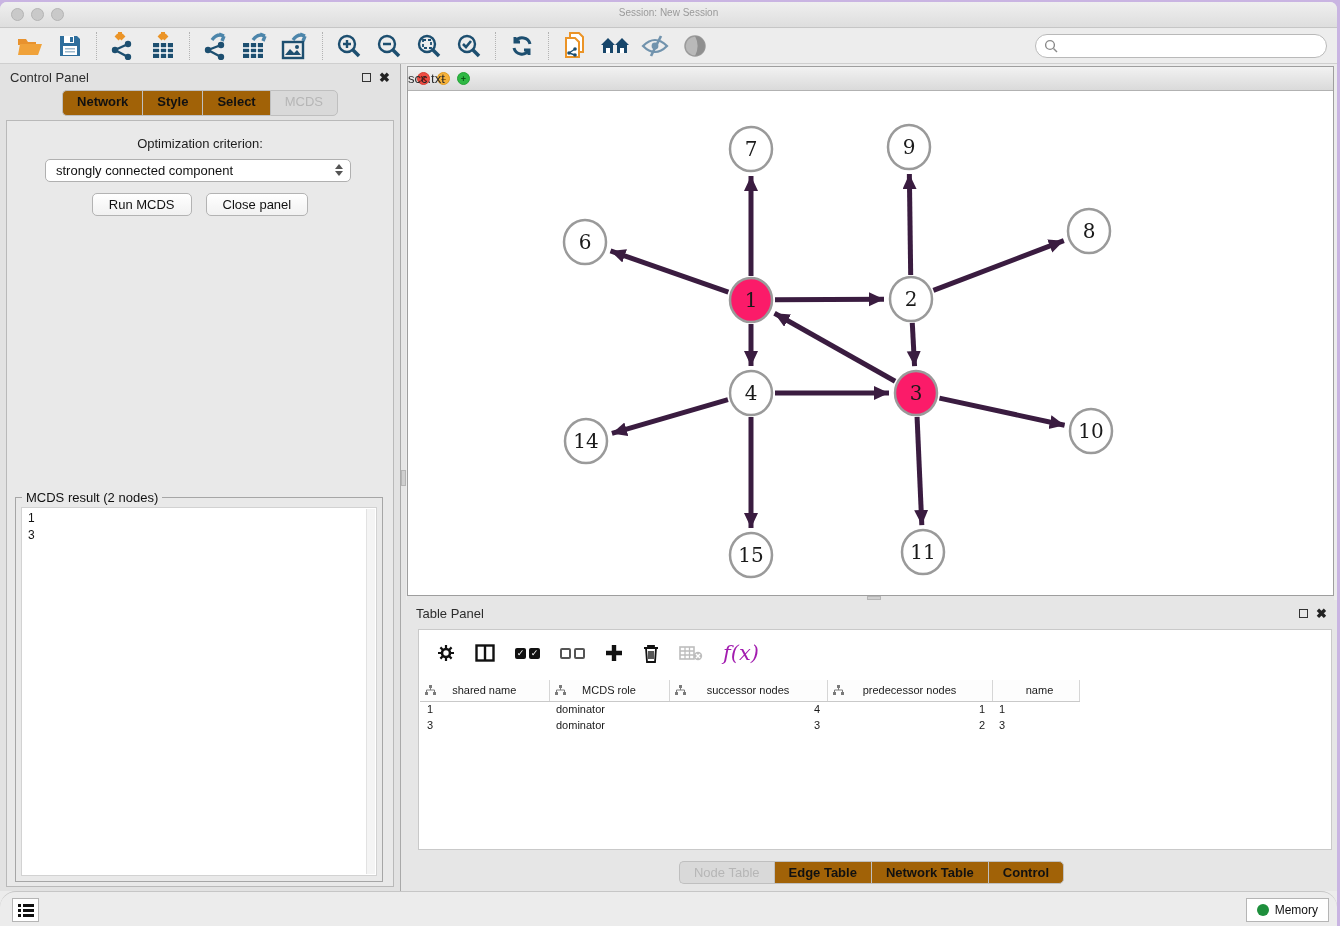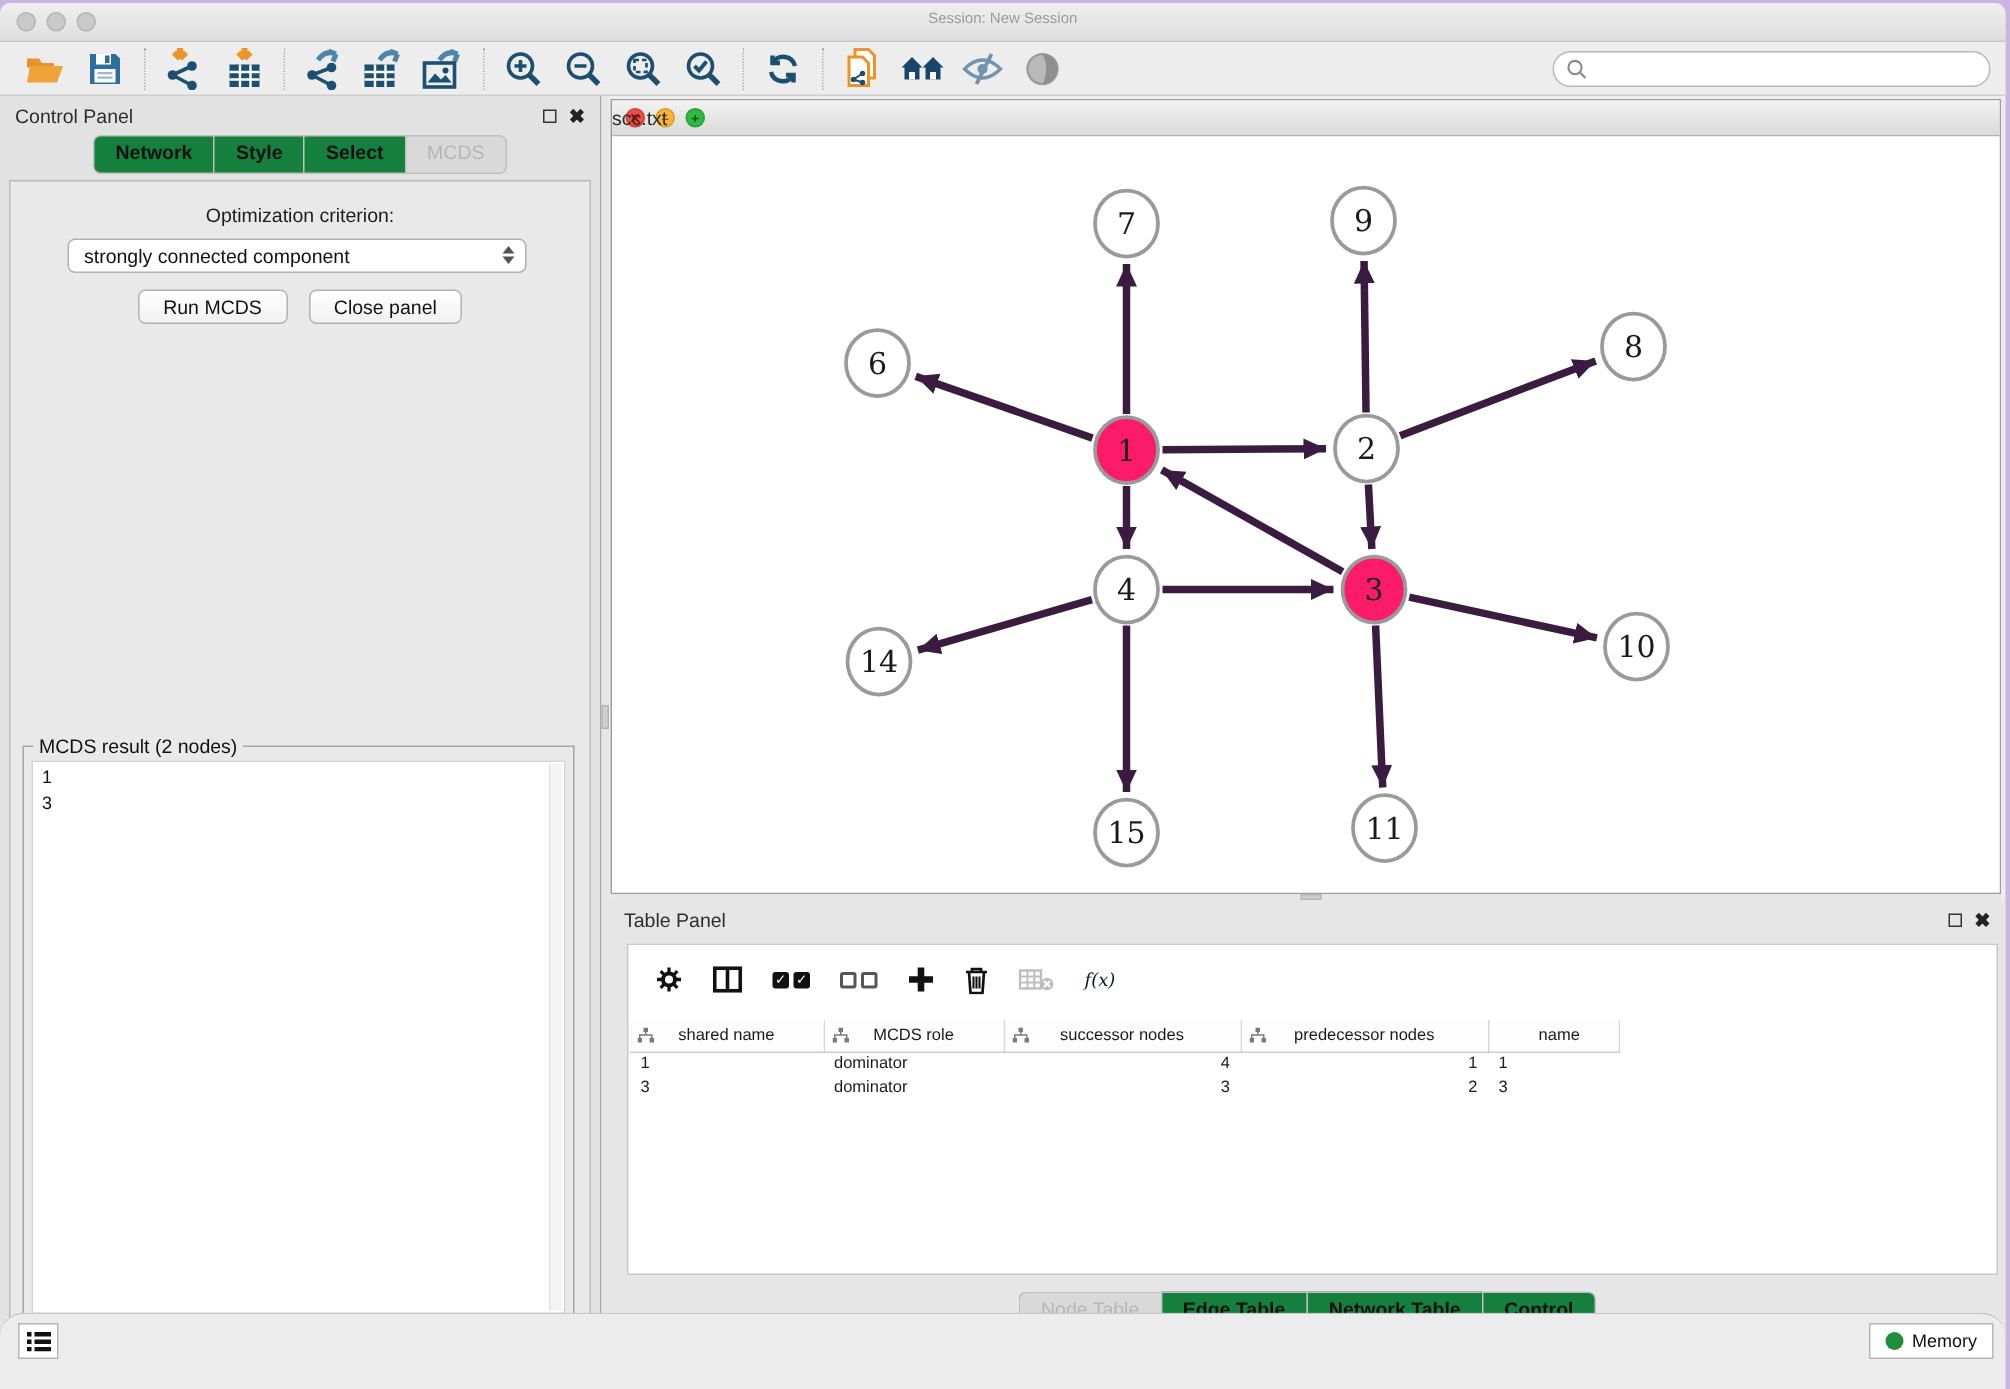--- a/index.html
+++ b/index.html
@@ -25,21 +25,21 @@
   
   .cpanel{position:absolute;left:0;top:62px;width:401px;bottom:35px;background:#e2e2e2;
     border-right:1px solid #a9a9a9;}
   .panel-head{position:absolute;top:0;left:0;right:0;height:26px;display:flex;align-items:center;
     padding:0 10px;font-size:13px;color:#2d2d2d;}
   .panel-head .hbtns{margin-left:auto;display:flex;gap:8px;align-items:center;}
   .float-box{width:9px;height:9px;border:1.5px solid #333;}
   .close-x{font-size:13px;font-weight:bold;color:#222;line-height:9px;}
   .cp-tabs{position:absolute;top:26px;left:0;right:0;height:26px;display:flex;justify-content:center;}
   .seg{display:flex;}
-  .seg .tab{padding:3px 14px;font-size:13px;font-weight:bold;color:#111;background:#15803d;
+  .seg .tab{padding:3px 14px;font-size:13px;font-weight:bold;color:#111;background:#a16207;
     border:1px solid #bfbfbf;border-right:none;}
   .seg .tab:first-child{border-radius:5px 0 0 5px;}
   .seg .tab:last-child{border-radius:0 5px 5px 0;border-right:1px solid #bfbfbf;}
   .seg .tab.disabled{background:#d9d9d9;color:#b6b6b6;font-weight:normal;}
   .cp-body{position:absolute;left:6px;right:6px;top:56px;bottom:4px;background:#e9e9e9;
     border:1px solid #b9b9b9;}
   .opt-label{position:absolute;top:15px;left:0;right:0;text-align:center;font-size:13px;color:#1d1d1d;}
   .selectbox{position:absolute;left:38px;right:42px;top:38px;height:23px;background:#fff;
     border:1px solid #b0b0b0;border-radius:5px;font-size:13px;color:#111;display:flex;
     align-items:center;padding:0 36px 0 10px;}
@@ -73,29 +73,29 @@
   .netcanvas{position:absolute;top:24px;left:0;right:0;bottom:0;background:#fff;overflow:hidden;}
   .netcanvas svg{display:block;}
   .hsplit{position:absolute;top:532px;left:1px;right:3px;height:4px;background:#e6e6e6;}
   .hgrip{position:absolute;left:460px;top:0;width:14px;height:4px;background:#cfcfcf;border:1px solid #b5b5b5;}
   
   .tpanel{position:absolute;top:536px;left:0;right:0;bottom:0;background:#e6e6e6;}
   .tp-box{position:absolute;left:12px;top:29px;width:914px;height:221px;background:#fff;border:1px solid #c9c9c9;}
   .tp-toolbar{position:absolute;top:0;left:0;right:0;height:46px;display:flex;align-items:center;
     gap:20px;padding:0 18px;}
   .tp-icon{display:flex;align-items:center;justify-content:center;}
-  .fx{font-family:"DejaVu Serif","Liberation Serif",serif;font-style:italic;font-size:12px;color:#0f172a;}
+  .fx{font-family:"DejaVu Serif","Liberation Serif",serif;font-style:italic;font-size:21px;color:#a21caf;}
   table.grid{border-collapse:collapse;position:absolute;top:50px;left:1px;font-size:11px;color:#1a1a1a;
     table-layout:fixed;}
   table.grid th{font-weight:normal;height:21px;border-right:1px solid #d6d6d6;border-bottom:1px solid #c9c9c9;
     background:#fdfdfd;padding:0 4px;white-space:nowrap;overflow:hidden;position:relative;}
   table.grid th .colicon{position:absolute;left:5px;top:5px;}
   table.grid td{height:16px;padding:0 7px;white-space:nowrap;overflow:hidden;}
   .tp-tabs{position:absolute;bottom:7px;left:0;right:0;display:flex;justify-content:center;}
-  .statusbar{position:absolute;bottom:16px;left:0;right:0;height:35px;background:#ececec;border-top:1px solid #c6c6c6;border-radius:16px;}
+  .statusbar{position:absolute;bottom:0;left:0;right:0;height:35px;background:#ececec;border-top:1px solid #c6c6c6;border-radius:16px;}
   .listbtn{position:absolute;left:12px;top:6px;width:27px;height:24px;background:#fff;border:1px solid #b5b5b5;
     display:flex;align-items:center;justify-content:center;}
   .membtn{position:absolute;right:8px;top:6px;height:24px;background:#fff;border:1px solid #b5b5b5;
     display:flex;align-items:center;gap:6px;padding:0 10px;font-size:12px;color:#111;}
   .memdot{width:12px;height:12px;border-radius:50%;background:#1e8f3c;}
   .ckpair{display:flex;gap:3px;}
   .ck{width:11px;height:11px;background:#111;color:#fff;font-size:9px;line-height:11px;text-align:center;border-radius:2px;}
   .unck{width:11px;height:11px;border:2px solid #555;border-radius:2px;background:#fff;}
 </style>
 </head>

